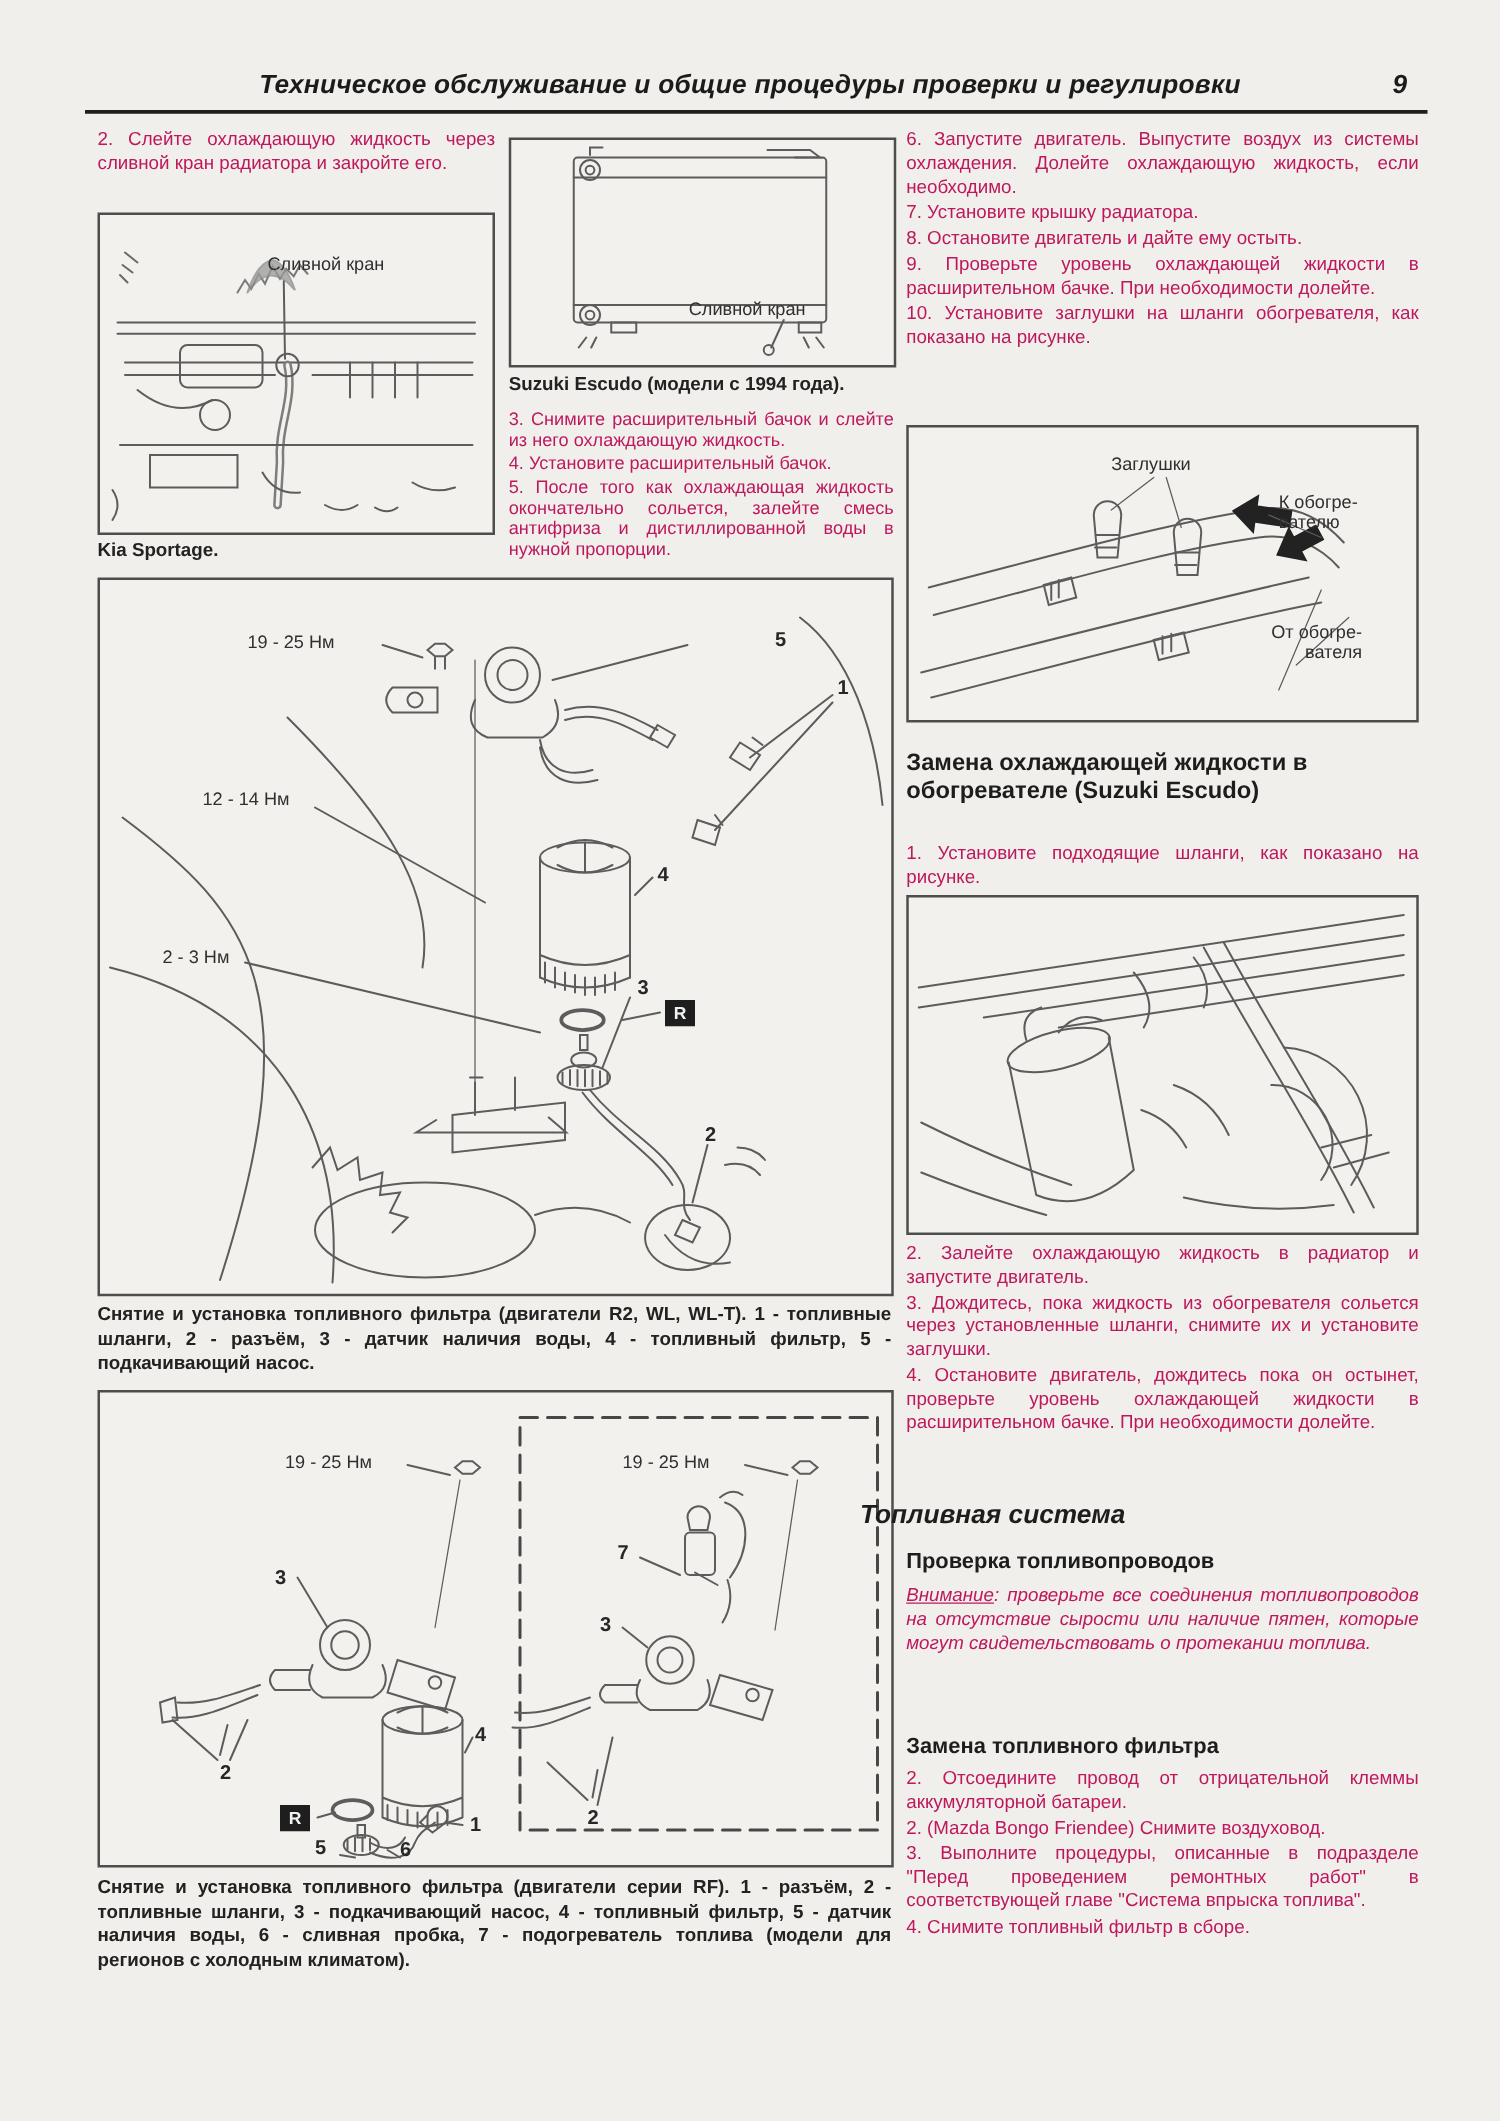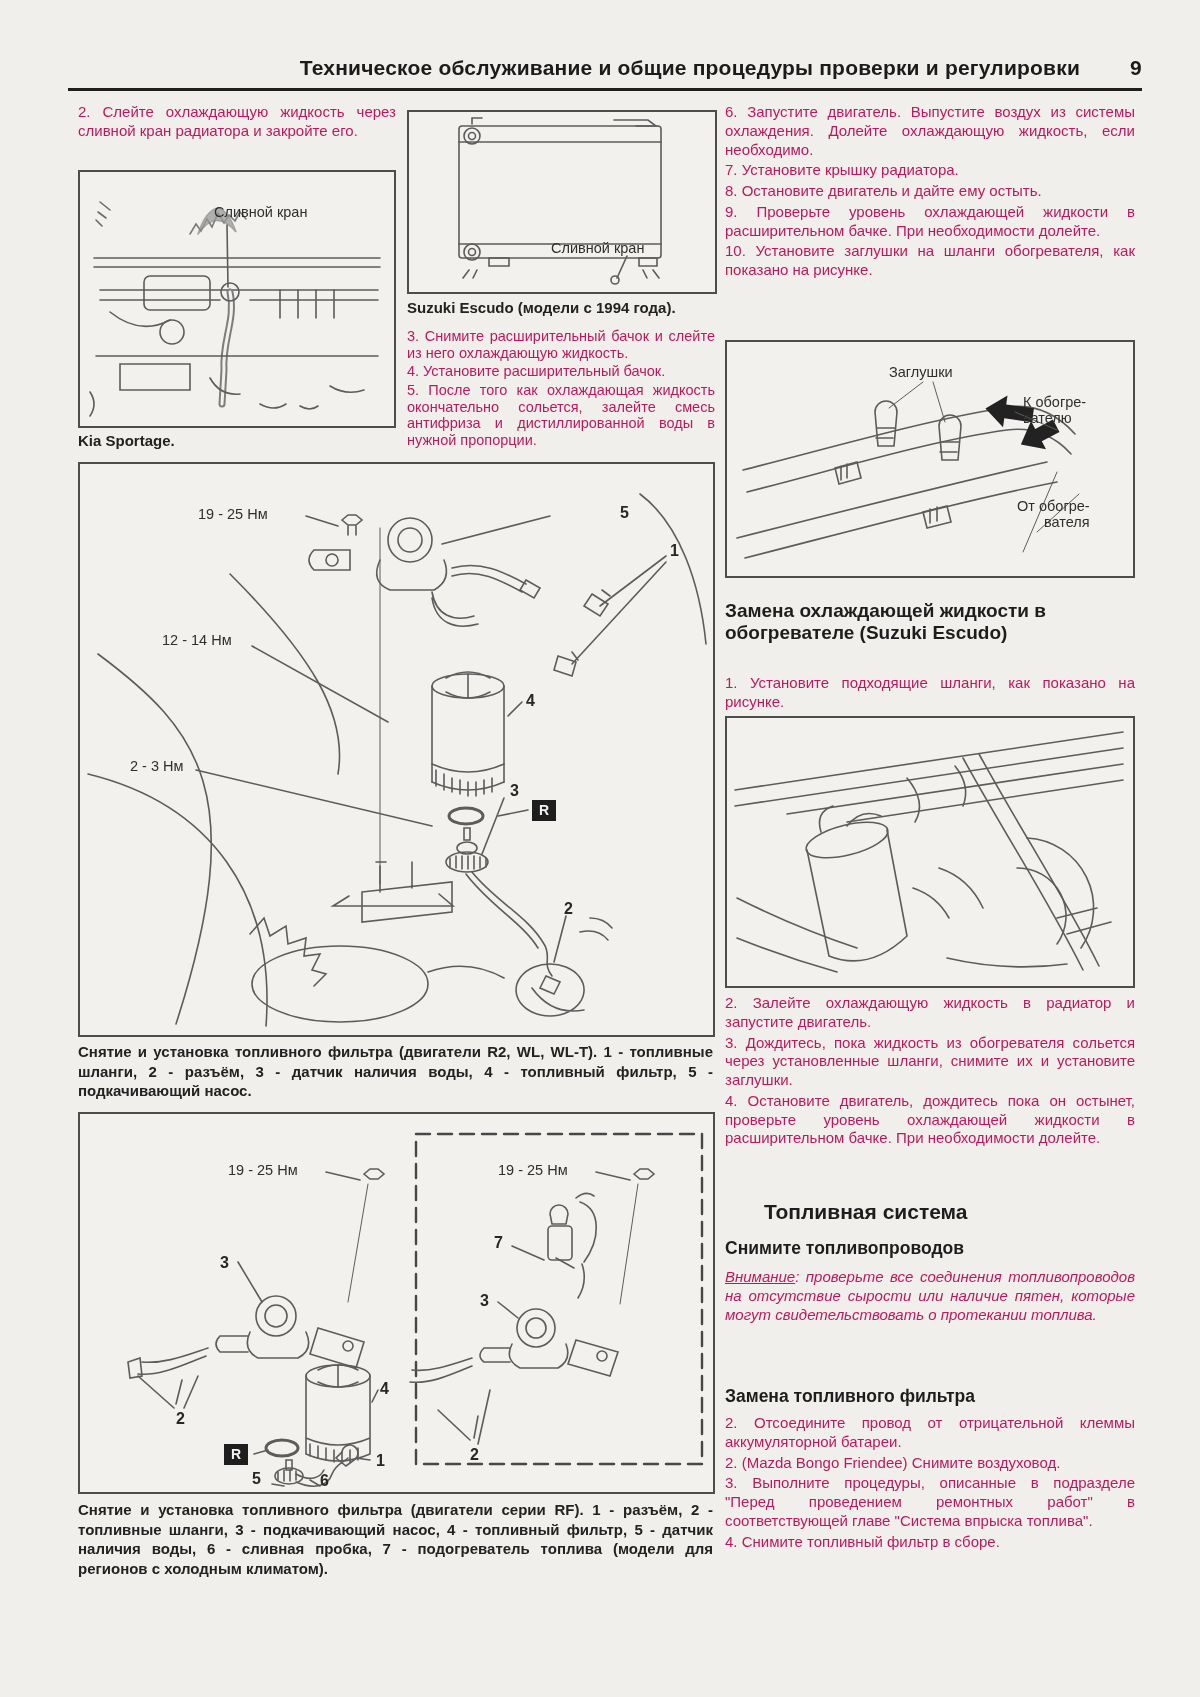--- a/index.html
+++ b/index.html
@@ -16,21 +16,21 @@
   .fig{position:absolute;border:2px solid #4d4d4d;background:#f2f1ee;}
   .fig svg{position:absolute;left:0;top:0;stroke:#5c5c5c;fill:none;stroke-width:1.6;stroke-linecap:round;}
   .lbl{position:absolute;font-size:14.5px;line-height:1.12;color:#2f2f2f;white-space:pre-line;}
   .torq{position:absolute;font-size:14.5px;color:#2f2f2f;white-space:nowrap;}
   .num{position:absolute;font-weight:bold;font-size:16px;color:#272727;}
   .badge{position:absolute;width:24px;height:21px;background:#1e1e1e;color:#f1f1f1;
          font-weight:bold;font-size:14px;text-align:center;line-height:21px;}
   .warn{font-style:italic;}
   .warn .wl{text-decoration:underline;}
   .rule{position:absolute;background:#1f1f1f;}
-  .title{font-weight:bold;font-size:21px;color:#1b1b1b;text-align:right;letter-spacing:.2px;}
+  .title{font-weight:bold;font-size:21px;color:#1b1b1b;text-align:center;letter-spacing:.2px;font-style:italic;}
 </style>
 </head>
 <body>
 
 <div class="page">
 
   <div class="abs title" style="left:120px;top:56px;width:960px;">Техническое обслуживание и общие процедуры проверки и регулировки</div>
   <div class="abs title" style="left:1098px;top:56px;width:44px;">9</div>
   <div class="rule" style="left:68px;top:88px;width:1074px;height:3px;"></div>
 
@@ -273,22 +273,22 @@
       <path d="M180,60 q20,24 8,44 m40,-56 q16,20 8,40"></path>
     </svg>
   </div>
 
   <div class="abs" style="left:725px;top:994px;width:410px;">
     <div class="p pb">2. Залейте охлаждающую жидкость в радиатор и запустите двигатель.</div>
     <div class="p pb">3. Дождитесь, пока жидкость из обогревателя сольется через установленные шланги, снимите их и установите заглушки.</div>
     <div class="p">4. Остановите двигатель, дождитесь пока он остынет, проверьте уровень охлаждающей жидкости в расширительном бачке. При необходимости долейте.</div>
   </div>
 
-  <div class="abs h-big" style="left:764px;top:1200px;width:410px;">Топливная система</div>
-  <div class="abs h-sub" style="left:725px;top:1238px;width:410px;">Снимите топливопроводов</div>
+  <div class="abs h-big" style="left:688px;top:1200px;width:410px;font-style:italic;">Топливная система</div>
+  <div class="abs h-sub" style="left:725px;top:1238px;width:410px;">Проверка топливопроводов</div>
 
   <div class="abs p warn" style="left:725px;top:1268px;width:410px;">
     <span class="wl">Внимание</span><span>: проверьте все соединения топливопроводов на отсутствие сырости или наличие пятен, которые могут свидетельствовать о протекании топлива.</span>
   </div>
 
   <div class="abs h-sub" style="left:725px;top:1386px;width:410px;">Замена топливного фильтра</div>
 
   <div class="abs" style="left:725px;top:1414px;width:410px;">
     <div class="p pb">2. Отсоедините провод от отрицательной клеммы аккумуляторной батареи.</div>
     <div class="p pb">2. (Mazda Bongo Friendee) Снимите воздуховод.</div>

